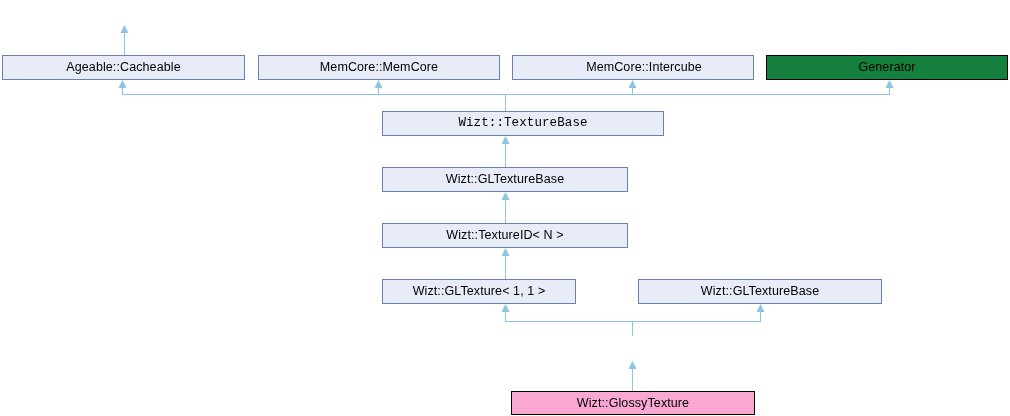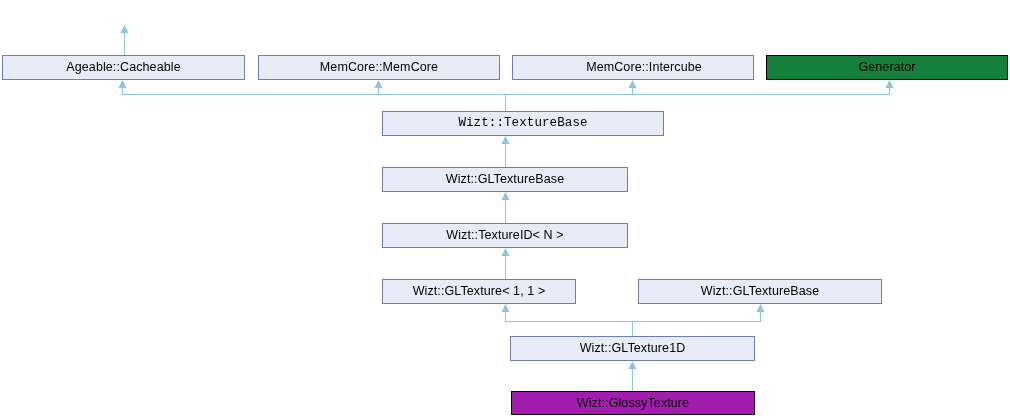--- a/index.html
+++ b/index.html
@@ -30,21 +30,21 @@
     justify-content: center;
     text-align: center;
     white-space: nowrap;
     letter-spacing: 0.1px;
   }
   .node.current {
     background: #15803d;
     border: 1px solid #000000;
   }
   .node.focus {
-    background: #a21caf;
+    background: #f9a8d4;
     border: 1px solid #000000;
   }
   svg.overlay {
     position: absolute;
     left: 0;
     top: 0;
     width: 1010px;
     height: 416px;
     pointer-events: none;
   }
@@ -105,17 +105,16 @@
   <div class="node" style="left:382px; top:111px; width:282px; height:25px;font-family:Liberation Mono, monospace;">Wizt::TextureBase</div>
 
   <div class="node" style="left:382px; top:223px; width:246px; height:25px;">Wizt::TextureID&lt; N &gt;</div>
 
   <div class="node" style="left:382px; top:167px; width:246px; height:25px;">Wizt::GLTextureBase</div>
 
   <div class="node" style="left:382px; top:279px; width:194px; height:25px;">Wizt::GLTexture&lt; 1, 1 &gt;</div>
 
   <div class="node" style="left:638px; top:279px; width:244px; height:25px;">Wizt::GLTextureBase</div>
 
-  <div class="node" style="left:510px; top:336px; width:245px; height:25px;">Wizt::GLTexture1D</div>
 
   <div class="node focus" style="left:511px; top:391px; width:244px; height:24px;">Wizt::GlossyTexture</div>
 
 </div>
 
 </body></html>

